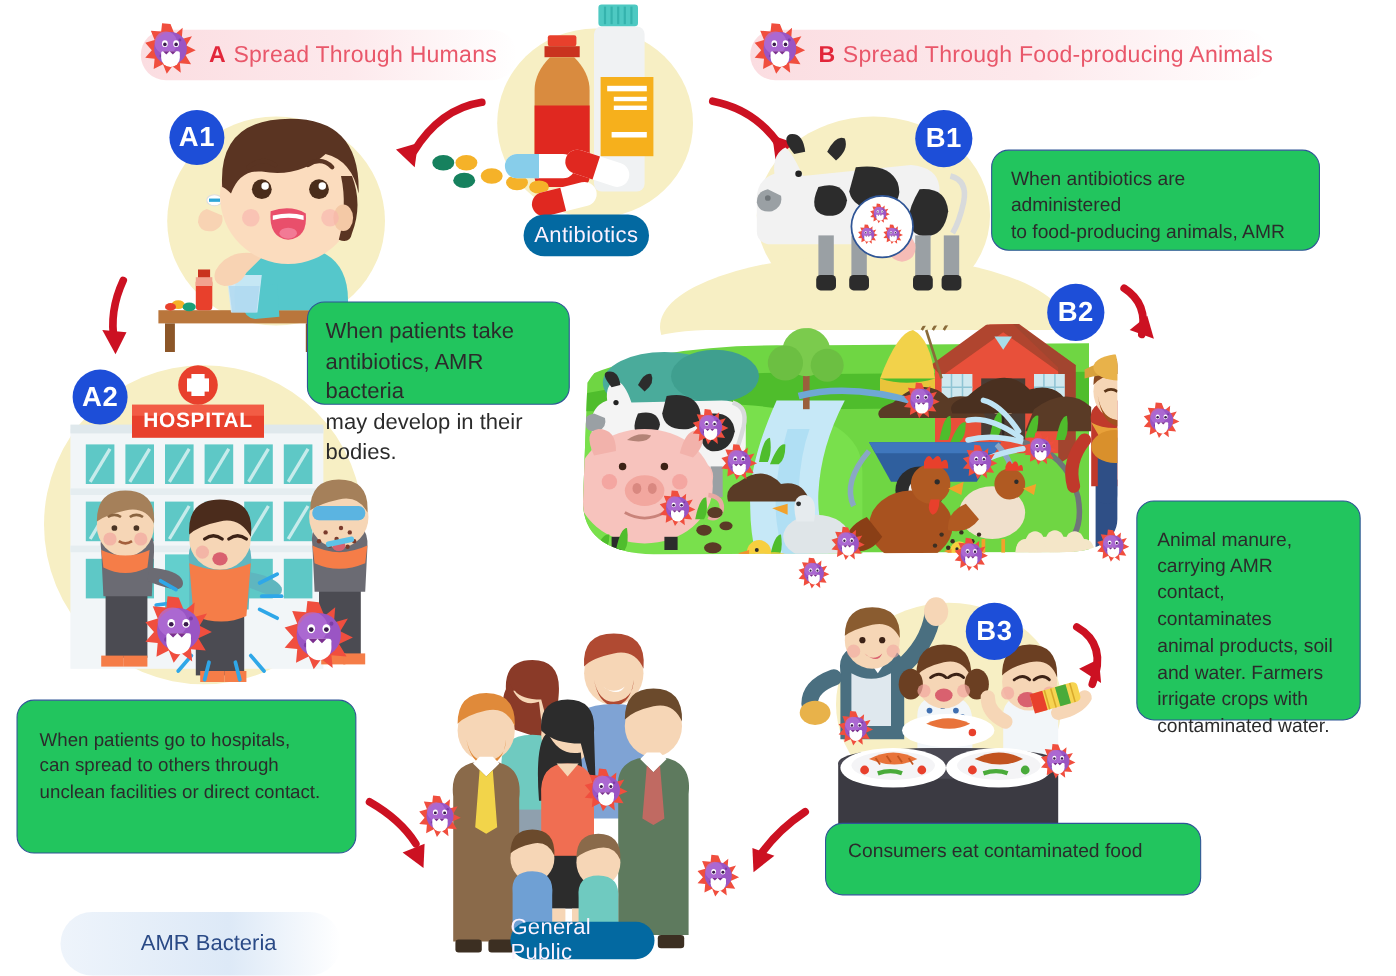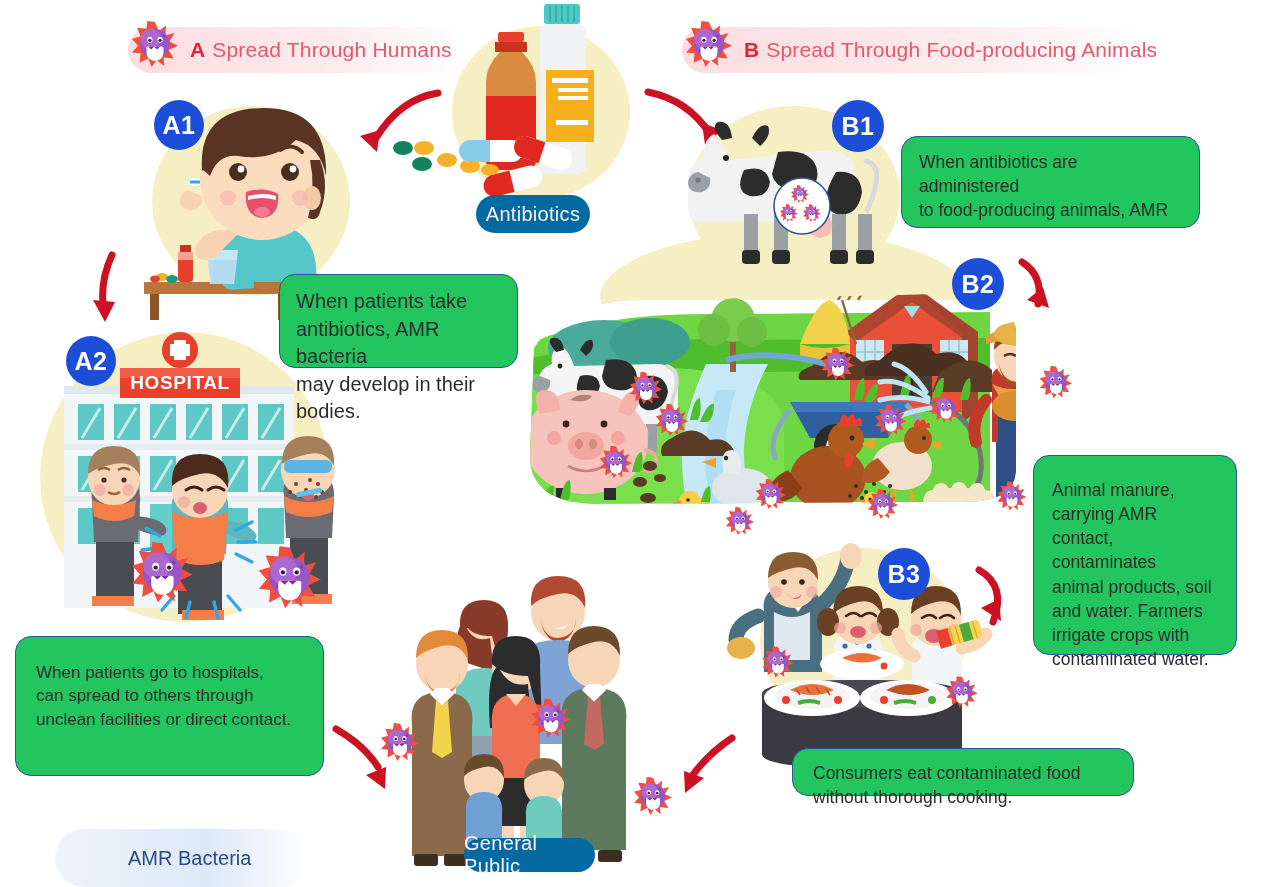--- a/index.html
+++ b/index.html
@@ -778,23 +778,22 @@
   <div class="callout" style="left:1033px;top:455px;width:204px;height:200px;padding:22px 18px;font-size:17.5px;">
     <span>Animal manure,</span>
     <span>carrying AMR</span>
     <span>contact, contaminates</span>
     <span>animal products, soil</span>
     <span>and water. Farmers</span>
     <span>irrigate crops with</span>
     <span>contaminated water.</span>
   </div>
 
-  <div class="callout" style="left:792px;top:748px;width:342px;height:48px;padding:12px 20px;font-size:17.5px;">
+  <div class="callout" style="left:750px;top:748px;width:342px;height:66px;padding:12px 20px;font-size:17.5px;">
     <span>Consumers eat contaminated food</span>
-    <span>without thorough cooking.</span>
   </div>
 
   <div class="plabel" style="left:476px;top:195px;width:114px;height:38px;">Antibiotics</div>
 
   <div class="plabel" style="left:464px;top:838px;width:131px;height:34px;">General Public</div>
 
   <div class="legend" style="left:55px;top:829px;width:190px;padding-left:65px;">
     <span class="legend-text">AMR Bacteria</span>
   </div>
 

